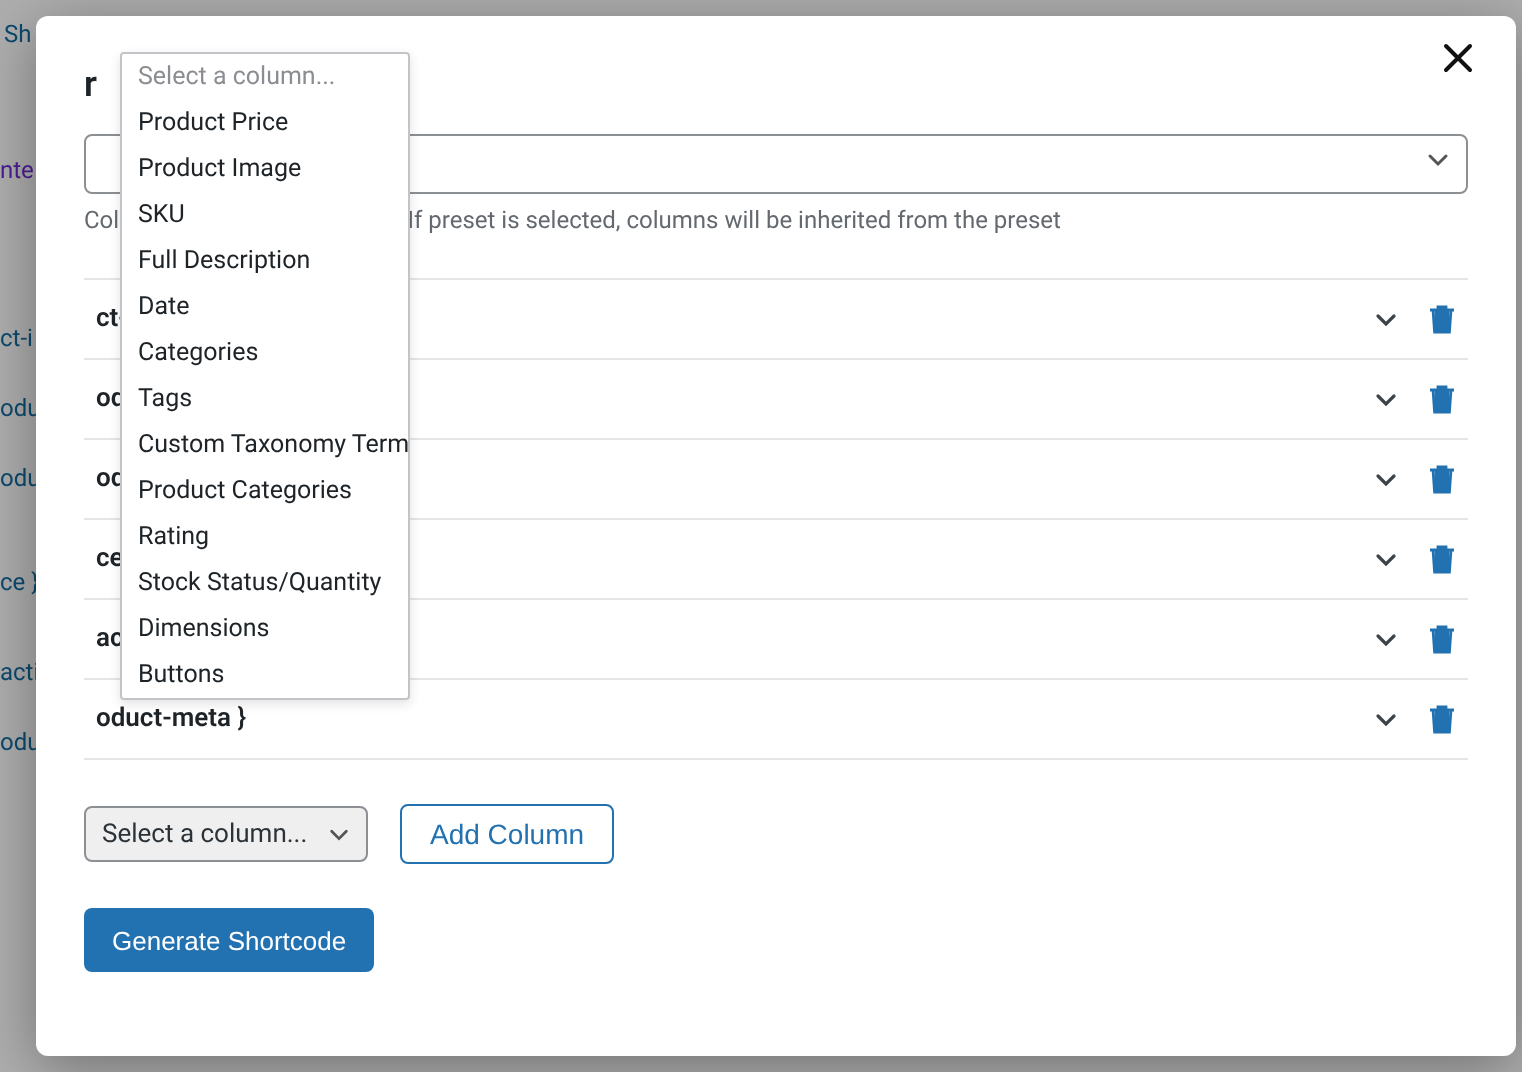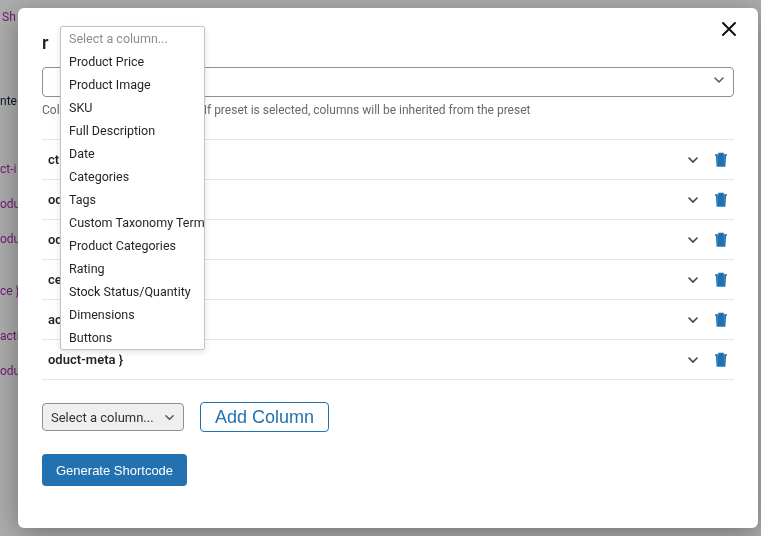--- a/index.html
+++ b/index.html
@@ -14,25 +14,25 @@
     color: #1d2327;
   }
 
   .backdrop {
     position: absolute;
     inset: 0;
     background: #aeaeae;
   }
   .backdrop .bg-line {
     position: absolute;
-    color: #701a75;
+    color: #0c4a6e;
     font-size: 12px;
   }
   .backdrop .l1 { left: 2px; top: 10px; }
-  .backdrop .l2 { left: 0px; top: 94px; color:#0f172a; font-size:12px; }
+  .backdrop .l2 { left: 0px; top: 78px; color:#4c1d95; font-size:12px; }
   .backdrop .l3 { left: 0px; top: 162px; }
   .backdrop .l4 { left: 0px; top: 197px; }
   .backdrop .l5 { left: 0px; top: 232px; }
   .backdrop .l6 { left: 0px; top: 284px; }
   .backdrop .l7 { left: 0px; top: 329px; }
   .backdrop .l8 { left: 0px; top: 364px; }
 
   .modal {
     position: absolute;
     left: 18px;
@@ -141,21 +141,21 @@
   }
   .select-column .chev { color: #555; font-size: 11px; }
 
   .btn-outline {
     height: 30px;
     padding: 0 14px;
     border: 1px solid #2271b1;
     color: #2271b1;
     background: #fff;
     border-radius: 4px;
-    font-size: 18px;
+    font-size: 14px;
     cursor: pointer;
     display: inline-flex;
     align-items: center;
   }
   .btn-primary {
     height: 32px;
     padding: 0 14px;
     background: #2271b1;
     color: #fff;
     border: none;

